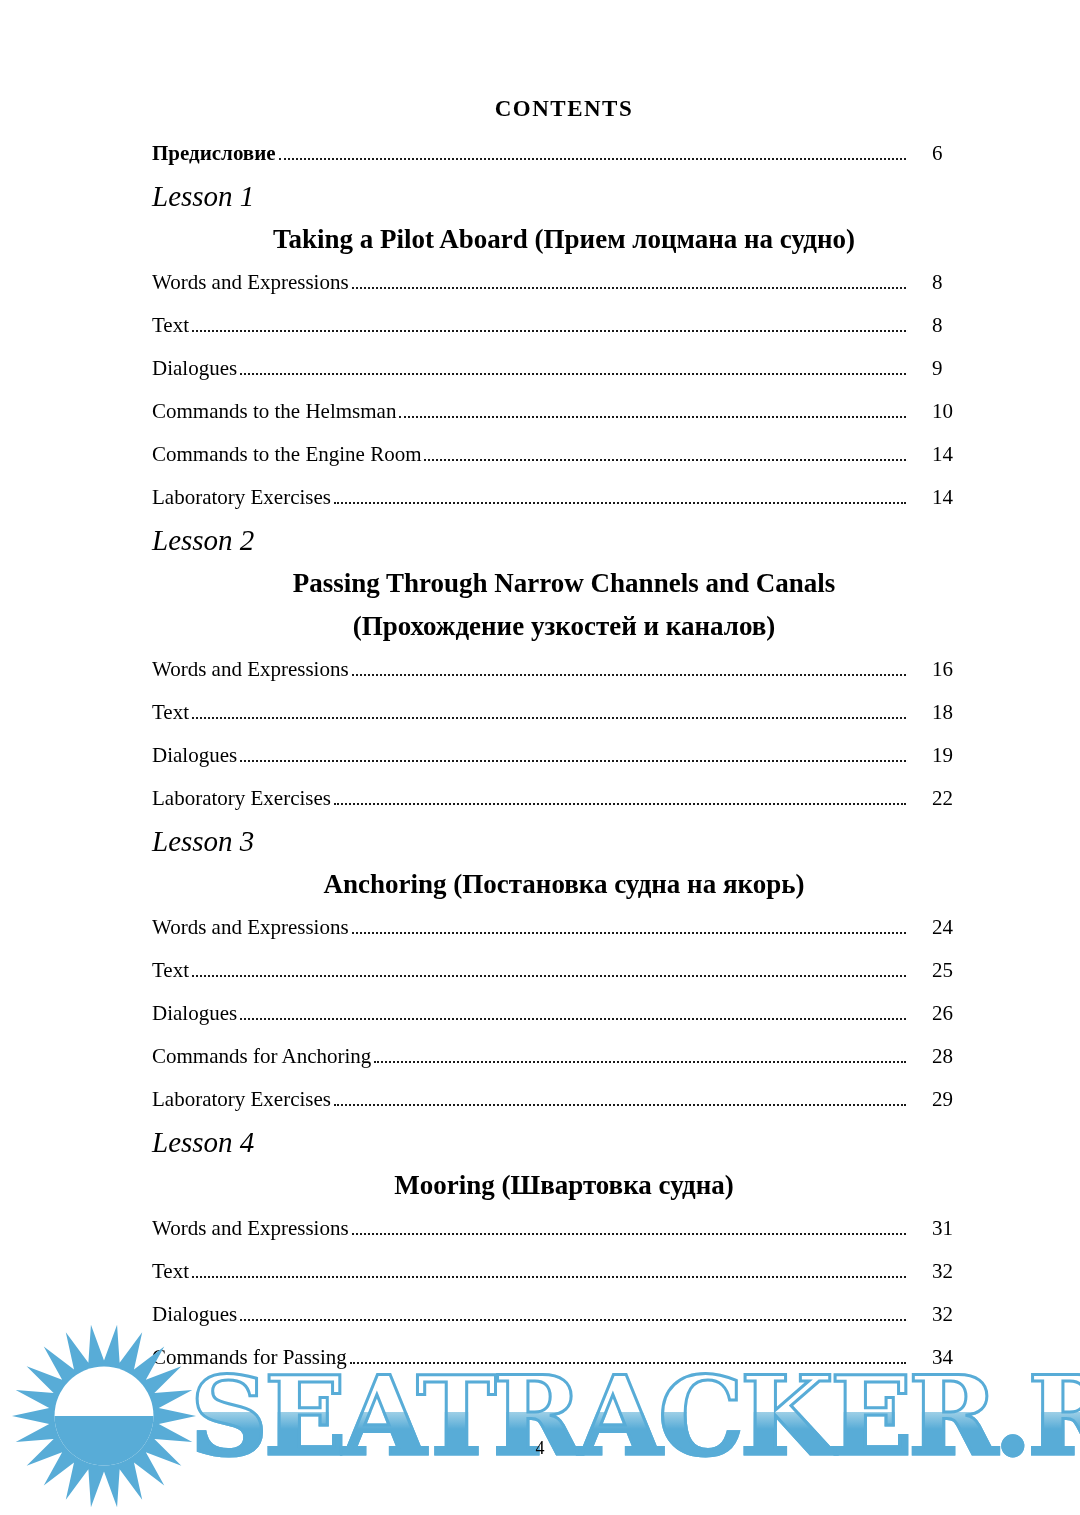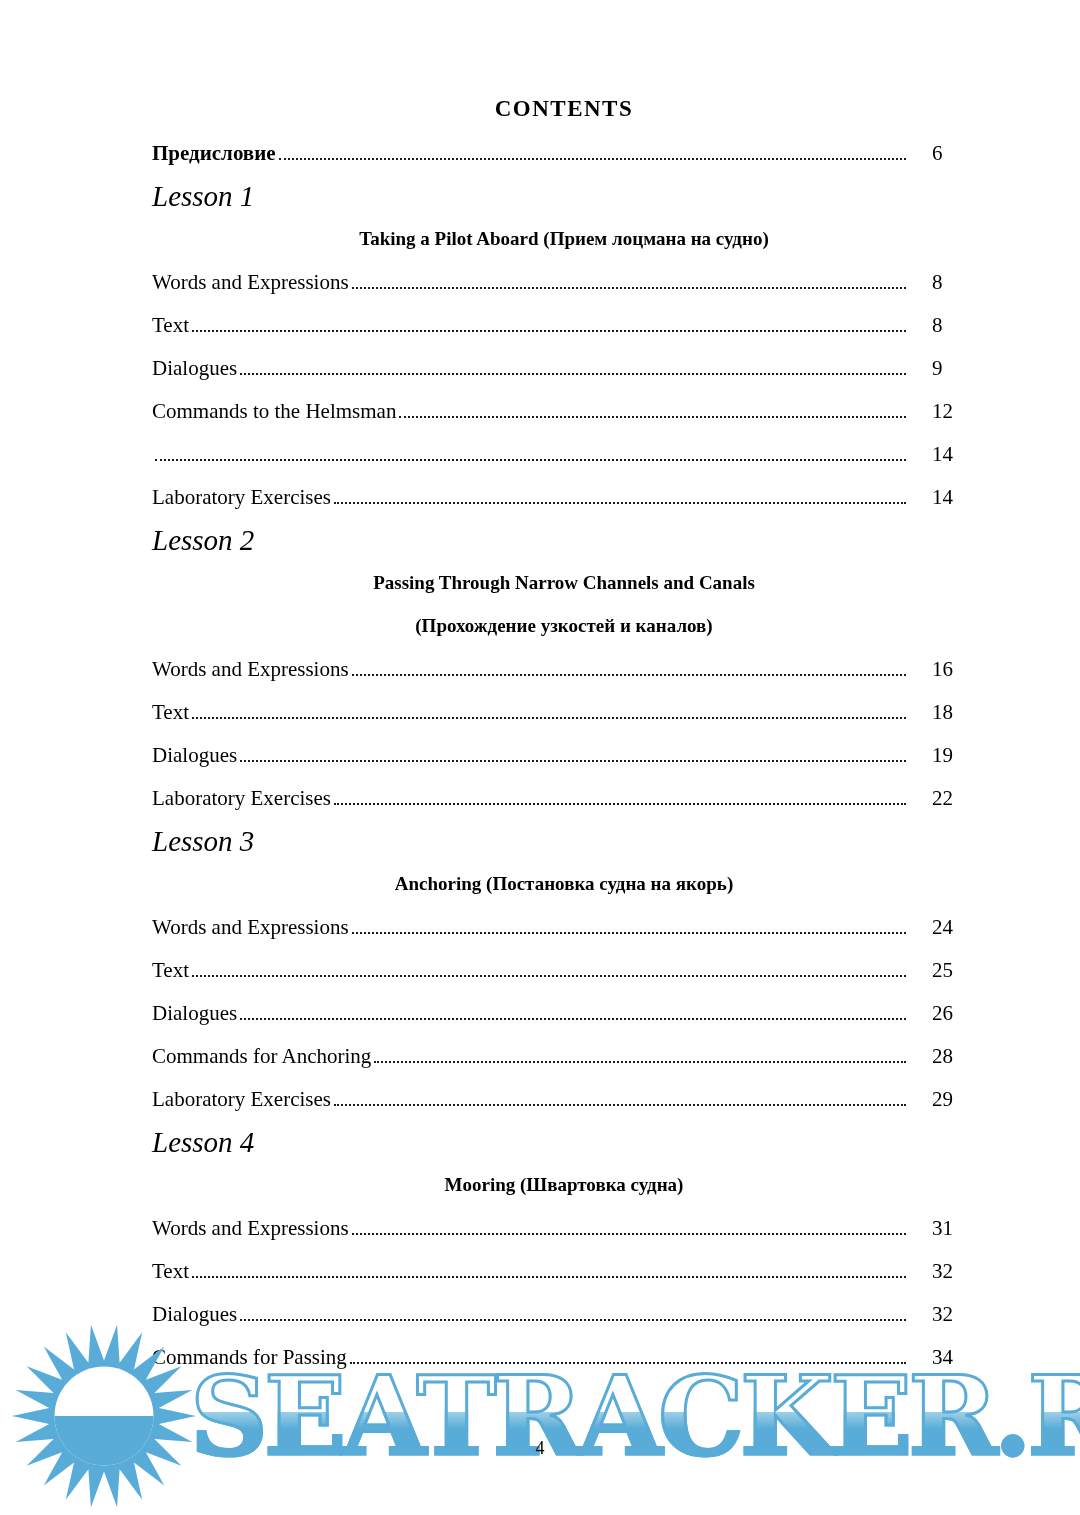--- a/index.html
+++ b/index.html
@@ -48,21 +48,21 @@
   }
   .toc-lesson {
     font-style: italic;
     font-size: 29px;
     line-height: 26px;
     margin-bottom: 17px;
   }
   .toc-heading {
     text-align: center;
     font-weight: bold;
-    font-size: 19px;
+    font-size: 27px;
     line-height: 26px;
     margin-bottom: 17px;
   }
   .footer-page {
     position: absolute;
     left: 0;
     right: 0;
     bottom: 56px;
     text-align: center;
     font-size: 18px;
@@ -124,23 +124,24 @@
         <span class="toc-page">8</span>
       </div>
       <div class="toc-row">
         <span class="toc-label">Dialogues</span>
         <span class="toc-leader"></span>
         <span class="toc-page">9</span>
       </div>
       <div class="toc-row">
         <span class="toc-label">Commands to the Helmsman</span>
         <span class="toc-leader"></span>
-        <span class="toc-page">12</span>
-      </div>
-      <div class="toc-row">
+        <span class="toc-page">10</span>
+      </div>
+      <div class="toc-row">
+        <span class="toc-label">Commands to the Engine Room</span>
         <span class="toc-leader"></span>
         <span class="toc-page">14</span>
       </div>
       <div class="toc-row">
         <span class="toc-label">Laboratory Exercises</span>
         <span class="toc-leader"></span>
         <span class="toc-page">14</span>
       </div>
       <div class="toc-lesson">Lesson 2</div>
       <div class="toc-heading">Passing Through Narrow Channels and Canals</div>

